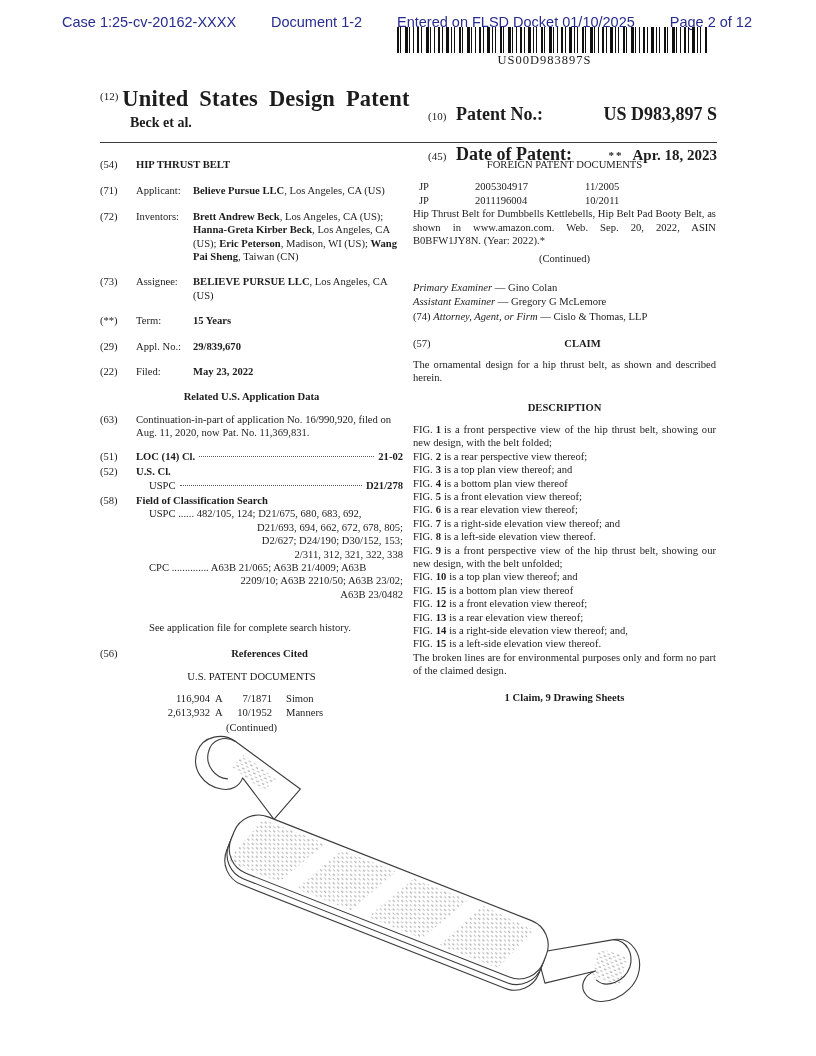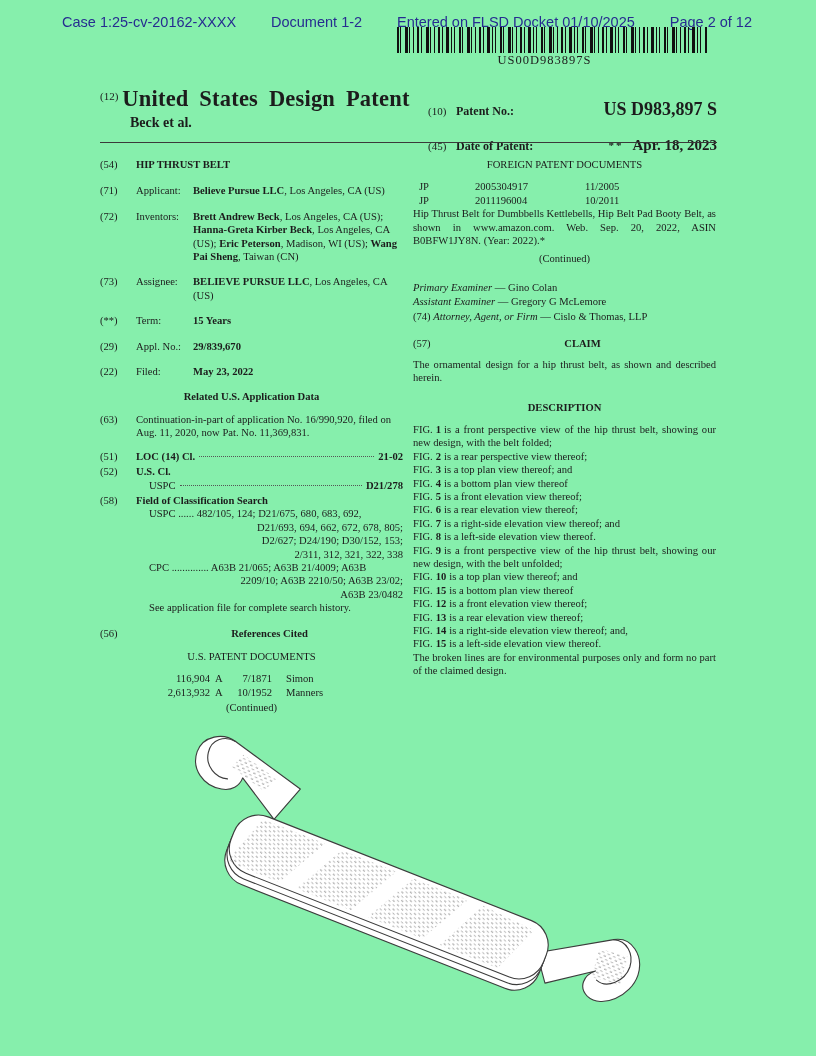--- a/index.html
+++ b/index.html
@@ -1,38 +1,38 @@
 <!DOCTYPE html>
 <html style="--header-blue: #262c90;"><head>
 <meta charset="utf-8">
 <style>
   :root{ --header-blue:#262c90; --ink:#1c1c1c; }
   html,body{margin:0;padding:0;background:#e8e8e8;}
-  .page{position:relative;width:816px;height:1056px;background:#86efac;margin:0 auto;overflow:hidden;
+  .page{position:relative;width:816px;height:1056px;background:#ffffff;margin:0 auto;overflow:hidden;
         font-family:"Liberation Serif", serif;color:var(--ink);}
   
   .case-header{position:absolute;top:14px;left:62px;width:690px;display:flex;justify-content:space-between;
     font-family:"Liberation Sans", sans-serif;font-size:14.5px;color:var(--header-blue);white-space:nowrap;}
   
   .barcode{position:absolute;top:27px;left:397px;width:311px;height:26px;
     background:repeating-linear-gradient(90deg,#101010 0 2px,transparent 2px 3.5px,#101010 3.5px 4.5px,
       transparent 4.5px 8px,#101010 8px 11px,transparent 11px 12.5px,#101010 12.5px 13.5px,
       transparent 13.5px 16px,#101010 16px 17px,transparent 17px 20.5px);}
   .barcode-text{position:absolute;top:53px;left:389px;width:311px;text-align:center;
     font-size:12.5px;letter-spacing:1px;}
   
   .masthead{position:absolute;top:86px;left:100px;width:617px;}
   .mast-left{position:absolute;left:0;top:0;width:330px;}
   .m-num{font-size:11px;vertical-align:6px;}
   .m-title{font-size:22.5px;font-weight:bold;word-spacing:5px;letter-spacing:.2px;}
   .m-authors{font-size:14px;font-weight:bold;margin:3px 0 0 30px;}
   .mast-right{position:absolute;left:328px;top:4px;width:289px;}
   .mr-row{display:flex;align-items:baseline;margin-bottom:5px;}
   .mr-num{font-size:11px;width:28px;flex:0 0 auto;}
-  .mr-label{font-size:12px;font-weight:bold;margin-top:14px;}
+  .mr-label{font-size:18px;font-weight:bold;margin-top:14px;}
   .mr-val1{margin-left:auto;font-size:18px;font-weight:bold;}
   .mr-val2{margin-left:auto;font-size:15px;font-weight:bold;}
   .mr-stars{font-size:11px;letter-spacing:2px;margin-right:9px;position:relative;top:-1px;font-weight:bold;}
   .rule{position:absolute;top:142px;left:100px;width:617px;border-top:1.7px solid #3a3a3a;}
   
   .col{position:absolute;top:158px;font-size:10.6px;line-height:13.4px;}
   .col-left{left:100px;width:303px;}
   .col-right{left:413px;width:303px;}
   .b{font-weight:bold;}
   .i{font-style:italic;}
@@ -175,21 +175,21 @@
         <span style="display:block;">
             <span class="rline" style="display:block;">D21/693, 694, 662, 672, 678, 805;</span>
             <span class="rline" style="display:block;">D2/627; D24/190; D30/152, 153;</span>
             <span class="rline" style="display:block;">2/311, 312, 321, 322, 338</span>
           </span>
         <span class="indent" style="display:block;">CPC .............. A63B 21/065; A63B 21/4009; A63B</span>
         <span style="display:block;">
             <span class="rline" style="display:block;">2209/10; A63B 2210/50; A63B 23/02;</span>
             <span class="rline" style="display:block;">A63B 23/0482</span>
           </span>
-        <span class="indent" style="display:block;">See application file for complete search history.</span>
+        <span class="indent" style="display:block;margin-top:20px;">See application file for complete search history.</span>
       </span>
     </div>
 
     <div class="headrow" style="margin-top:12px;">
       <span>(56)</span>
       <span class="hc">References Cited</span>
     </div>
     <div class="cheadreg" style="margin-top:8px;">U.S. PATENT DOCUMENTS</div>
 
     <div>
@@ -273,20 +273,21 @@
         <div class="just"><span>FIG.</span><span class="fig-num">12</span><span>is a front elevation view thereof;</span></div>
 
         <div class="just"><span>FIG.</span><span class="fig-num">13</span><span>is a rear elevation view thereof;</span></div>
 
         <div class="just"><span>FIG.</span><span class="fig-num">14</span><span>is a right-side elevation view thereof; and,</span></div>
 
         <div class="just"><span>FIG.</span><span class="fig-num">15</span><span>is a left-side elevation view thereof.</span></div>
       </div>
     <div class="just">The broken lines are for environmental purposes only and form no part of the claimed design.</div>
 
+    <div class="sheets">1 Claim, 9 Drawing Sheets</div>
   </div>
 
   <div class="figure-wrap">
     <svg width="460" height="308" viewBox="0 0 455 300">
       <defs>
         <pattern id="st" width="6" height="6" patternUnits="userSpaceOnUse" patternTransform="rotate(24)">
           <line x1="0" y1="1" x2="2.6" y2="1" stroke="#8a8a8a" stroke-width="0.8"></line>
           <line x1="3" y1="4" x2="5.6" y2="4" stroke="#9a9a9a" stroke-width="0.7"></line>
         </pattern>
       </defs>

